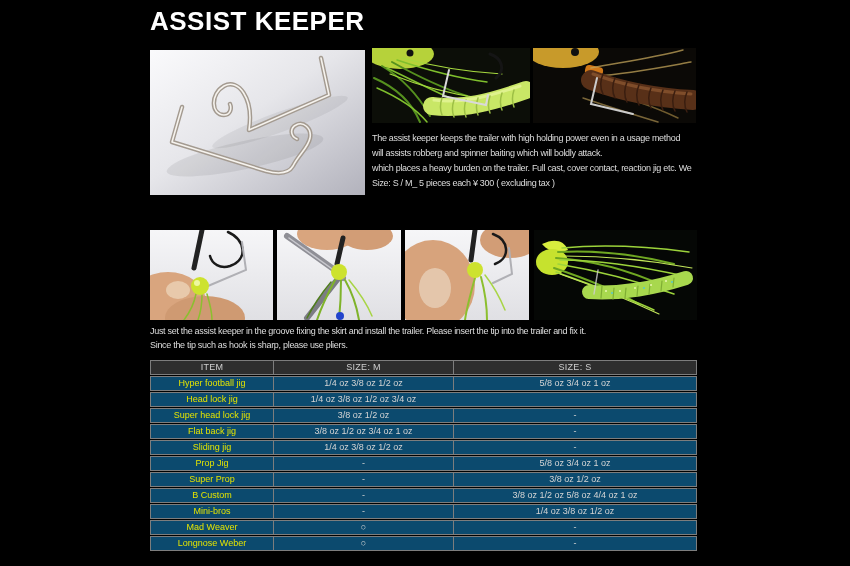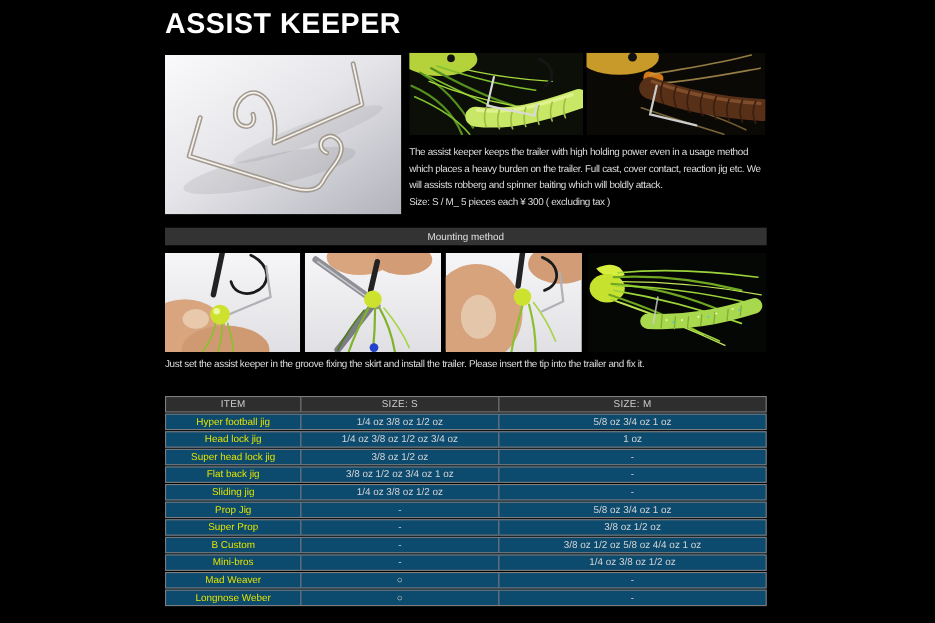--- a/index.html
+++ b/index.html
@@ -117,28 +117,25 @@
           <path d="M 142 43 C 139 50 139 57 142 63"></path>
             <path d="M 154 44 C 151 51 151 58 154 64"></path>
         </g>
         <path d="M 64 30 L 58 56 L 100 66" stroke="#cccccc" stroke-width="2"></path>
       </g>
     </svg>
   </div>
 
   <div class="description">
     <div>The assist keeper keeps the trailer with high holding power even in a usage method</div>
+    <div>will assists robberg and spinner baiting which will boldly attack.</div>
     <div>which places a heavy burden on the trailer. Full cast, cover contact, reaction jig etc. We</div>
-    <div>will assists robberg and spinner baiting which will boldly attack.</div>
     <div>Size: S / M_ 5 pieces each ¥ 300 ( excluding tax )</div>
   </div>
 
-  <div class="mount-bar">
-    <span>Mounting method</span>
-  </div>
 
   <div class="mount-photos">
     <div class="mp mp1">
       <svg width="123" height="90" viewBox="0 0 123 90">
         <defs>
             <linearGradient id="wg1" x1="0" y1="0" x2="0" y2="1">
               <stop offset="0" stop-color="#f6f6f8"></stop>
               <stop offset="1" stop-color="#e0e0e4"></stop>
             </linearGradient>
           </defs>
@@ -233,38 +230,38 @@
             <circle cx="78" cy="63" r="1"></circle>
             <circle cx="110" cy="58" r="1"></circle>
             <circle cx="138" cy="52" r="1"></circle>
           </g>
       </svg>
     </div>
   </div>
 
   <div class="instructions">
     <div>Just set the assist keeper in the groove fixing the skirt and install the trailer. Please insert the tip into the trailer and fix it.</div>
+    <div>Since the tip such as hook is sharp, please use pliers.</div>
   </div>
 
   <div class="size-table">
     <div class="trow thead">
       <div class="tcell">ITEM</div>
+      <div class="tcell mid">SIZE: M</div>
       <div class="tcell mid">SIZE: S</div>
-      <div class="tcell mid">SIZE: M</div>
     </div>
     <div id="size-table-body">
         <div class="trow">
           <div class="tcell item">Hyper football jig</div>
           <div class="tcell mid">1/4 oz 3/8 oz 1/2 oz</div>
           <div class="tcell mid">5/8 oz 3/4 oz 1 oz</div>
         </div>
         <div class="trow">
           <div class="tcell item">Head lock jig</div>
           <div class="tcell mid">1/4 oz 3/8 oz 1/2 oz 3/4 oz</div>
-          <div class="tcell mid">1 oz</div>
         </div>
         <div class="trow">
           <div class="tcell item">Super head lock jig</div>
           <div class="tcell mid">3/8 oz 1/2 oz</div>
           <div class="tcell mid">-</div>
         </div>
         <div class="trow">
           <div class="tcell item">Flat back jig</div>
           <div class="tcell mid">3/8 oz 1/2 oz 3/4 oz 1 oz</div>
           <div class="tcell mid">-</div>

